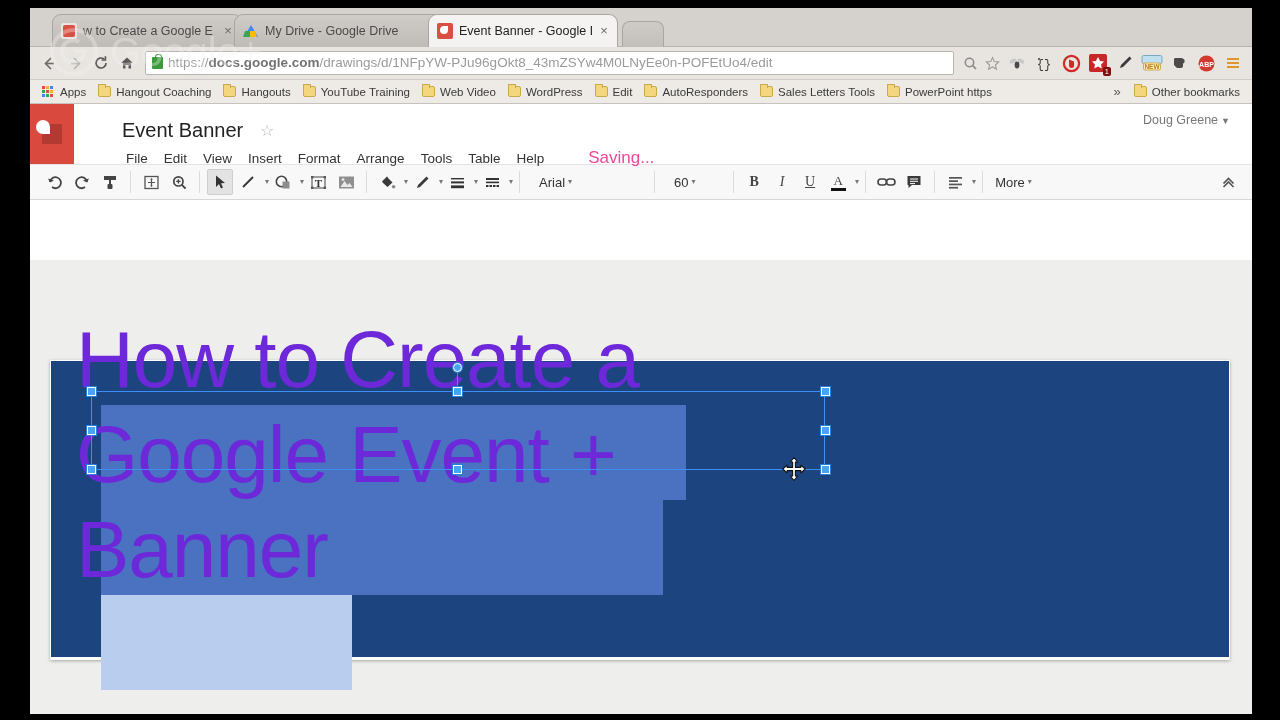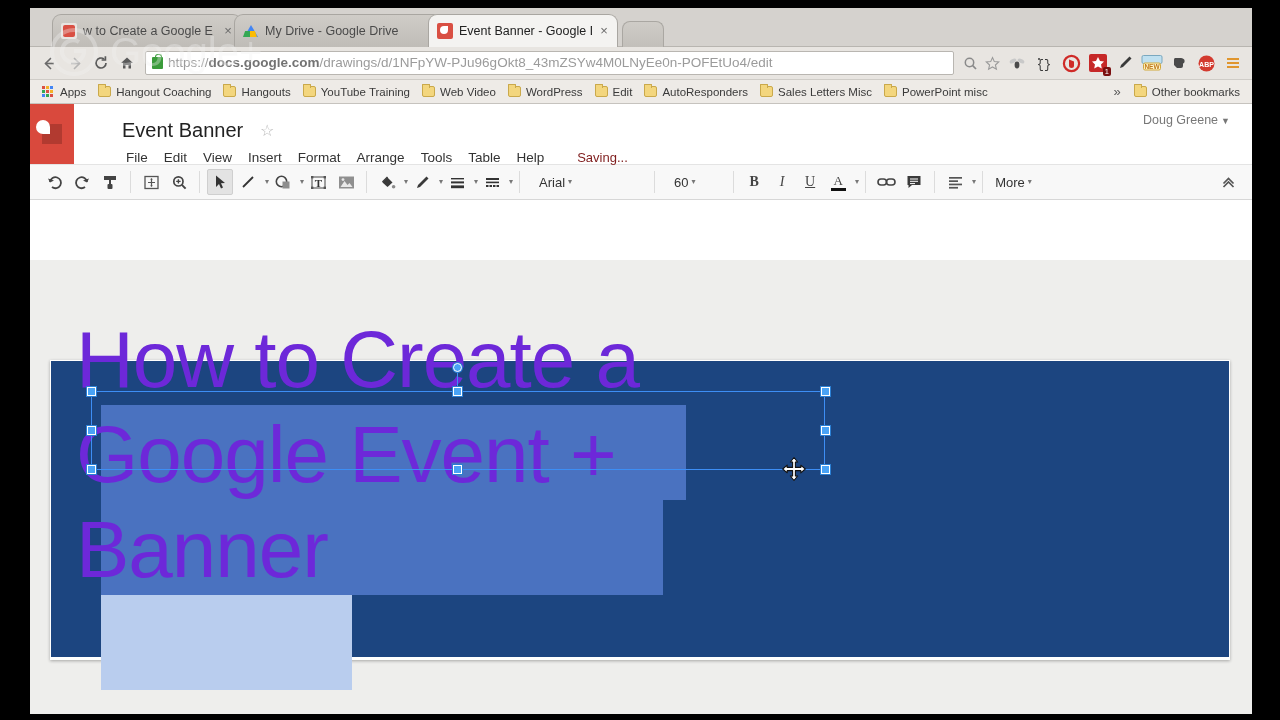--- a/index.html
+++ b/index.html
@@ -180,21 +180,21 @@
   .doc-title {
     position:absolute; left:92px; top:14px;
     font-size:20px; color:#222; line-height: 24px;
   }
   .star-ico {
     position:absolute; left:230px; top:19px; font-size:16px; color:#b9b9b9;
     line-height:16px;
   }
   .menubar { position:absolute; left:96px; top:44px; display:flex; align-items:center; }
   .menu-item { font-size:13.5px; color:#333; padding: 2px 10px 2px 0; margin-right:6px;}
-  .saving { font-size:13px; color:#7f1d1d; margin-left:17px; }
+  .saving { font-size:17px; color:#ec4899; margin-left:28px; }
 
   .hdr-right { position:absolute; right:22px; top:8px; text-align:right; }
   .acct { font-size:12.5px; color:#777; line-height:16px; }
   .acct .caret { color:#777; font-size:9px; margin-left:3px; }
   .hdr-btns { display:flex; align-items:center; justify-content:flex-end; margin-top:8px;}
   .btn-comments {
     height:30px; padding:0 14px; border:1px solid #ccc; border-radius:2px;
     background:#f5f5f5; font-size:13px; color:#444; display:flex;align-items:center;
   }
   .btn-share {
@@ -446,25 +446,25 @@
     <div class="bm">
       <span class="bm-folder"></span>
       <span>Edit</span>
     </div>
     <div class="bm">
       <span class="bm-folder"></span>
       <span>AutoResponders</span>
     </div>
     <div class="bm">
       <span class="bm-folder"></span>
-      <span>Sales Letters Misc</span>
-    </div>
-    <div class="bm">
-      <span class="bm-folder"></span>
-      <span>PowerPoint misc</span>
+      <span>Sales Letters Tools</span>
+    </div>
+    <div class="bm">
+      <span class="bm-folder"></span>
+      <span>PowerPoint https</span>
     </div>
     <span class="bm-spacer"></span>
     <span class="bm-overflow">»</span>
     <div class="bm">
       <span class="bm-folder"></span>
       <span>Other bookmarks</span>
     </div>
   </div>
 
   <div class="gapp">

